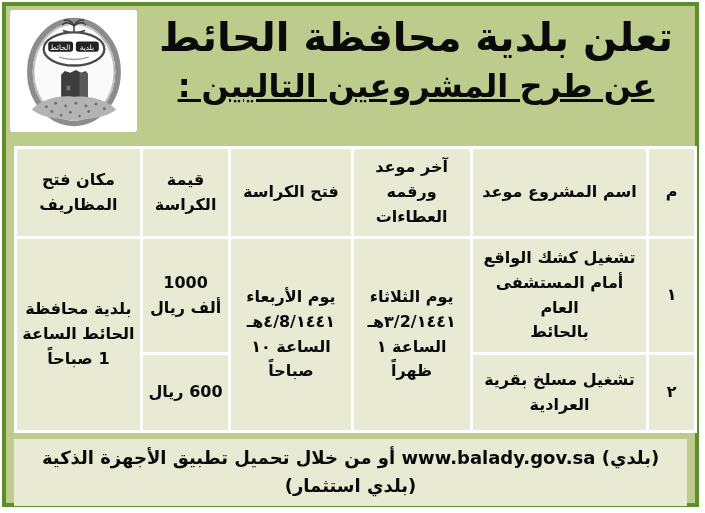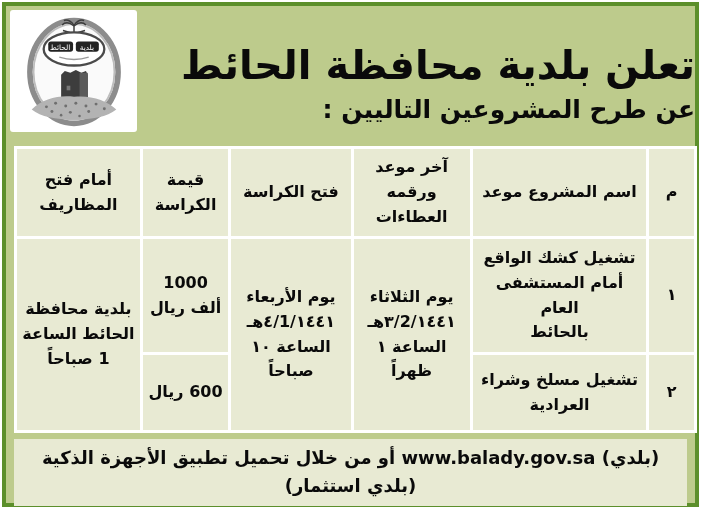--- a/index.html
+++ b/index.html
@@ -11,23 +11,23 @@
     position:absolute;left:2px;top:2px;width:697px;height:505px;
     box-sizing:border-box;border:4px solid #5c8f2b;background:#bdcb8c;
   }
   
   .hdr{display:flex;flex-direction:row;align-items:flex-start;height:136px;}
   .logo-box{
     width:127px;height:122px;background:#ffffff;margin:4px 0 0 4px;
     flex:0 0 auto;display:flex;align-items:center;justify-content:center;
     border-radius:3px;
   }
-  .title-wrap{flex:1 1 auto;direction:rtl;padding-top:18px;margin-top:16px;}
+  .title-wrap{flex:1 1 auto;text-align:center;direction:rtl;padding-top:6px;}
   .title-1{font-size:40px;font-weight:bold;line-height:1.25;letter-spacing:-1px;}
-  .title-2{font-size:25px;font-weight:bold;line-height:1.3;margin-top:4px;}
+  .title-2{font-size:32px;font-weight:bold;line-height:1.3;margin-top:4px;text-decoration:underline;}
   
   table.projects{
     direction:rtl;border-collapse:collapse;table-layout:fixed;
     width:683px;margin:4px 8px 0 8px;
   }
   table.projects th, table.projects td{
     background:#e8ead3;border:3px solid #ffffff;
     text-align:center;vertical-align:middle;
     font-weight:bold;white-space:pre-line;padding:2px 3px;
     font-size:16px;line-height:1.55;
@@ -116,44 +116,44 @@
     <tbody>
         <tr class="hrow">
       <th class="chead">م</th>
       <th class="chead">اسم المشروع موعد</th>
       <th class="chead">آخر موعد
 ورقمه
 العطاءات</th>
       <th class="chead">فتح الكراسة</th>
       <th class="chead">قيمة
 الكراسة</th>
-      <th class="chead">أمام فتح
+      <th class="chead">مكان فتح
 المظاريف</th>
     </tr>
     <tr class="r1">
       <td class="serial">١</td>
       <td class="project">تشغيل كشك الواقع
 أمام المستشفى العام
 بالحائط</td>
       <td rowspan="2">يوم الثلاثاء
 ١٤٤١/2/٣هـ
 الساعة ١ ظهراً</td>
       <td rowspan="2">يوم الأربعاء
-١٤٤١/1/٤هـ
+١٤٤١/8/٤هـ
 الساعة ١٠
 صباحاً</td>
       <td>1000
 ألف ريال</td>
       <td rowspan="2">بلدية محافظة
 الحائط الساعة
 1 صباحاً</td>
     </tr>
     <tr class="r2">
       <td class="serial">٢</td>
-      <td class="project">تشغيل مسلخ وشراء
+      <td class="project">تشغيل مسلخ بقرية
 العرادية</td>
       <td>600 ريال</td>
     </tr>
   </tbody>
     </table>
 
   <div class="foot">
     <div>(بلدي) www.balady.gov.sa أو من خلال تحميل تطبيق الأجهزة الذكية (بلدي استثمار)</div>
   </div>
 

